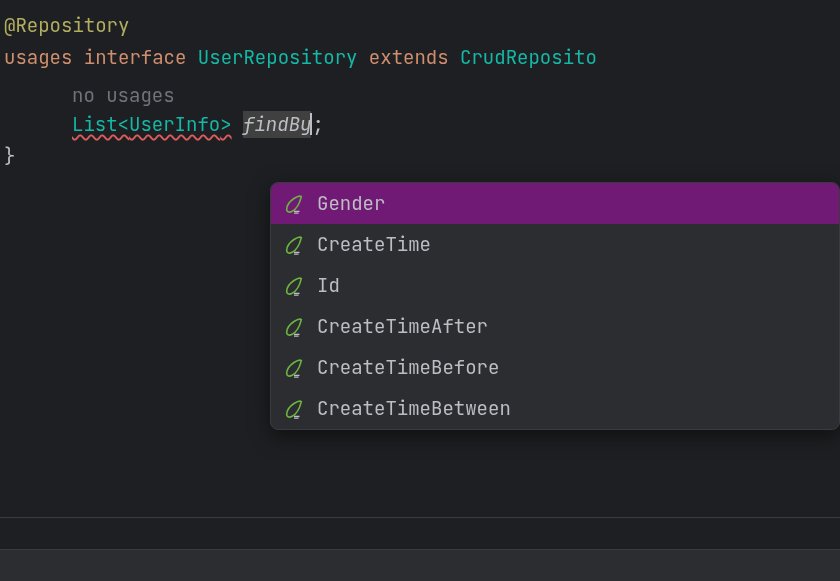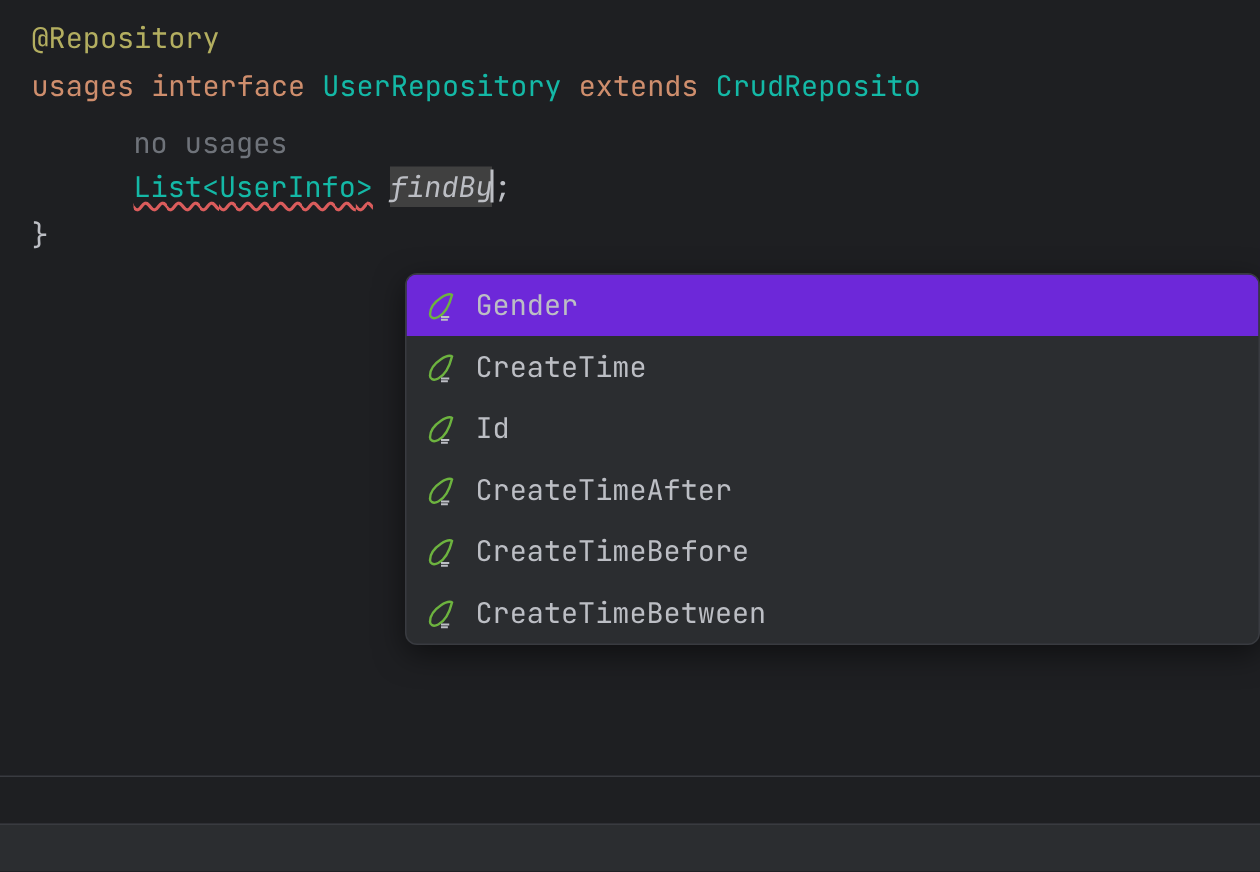--- a/index.html
+++ b/index.html
@@ -7,21 +7,21 @@
       background: #1e1f22;
       font-family: 'JetBrains Mono', 'Consolas', 'Monaco', monospace;
       font-size: 19px;
       color: #bcbec4;
       width: 840px;
       height: 581px;
       overflow: hidden;
       position: relative;
     }
     .editor {
-      padding: 10px 21px;
+      padding: 10px 4px;
       line-height: 1.7;
     }
     .code-line {
       white-space: pre;
     }
     .annotation { color: #b3ae60; }
     .keyword { color: #cf8e6d; }
     .type { color: #14b8a6; }
     .method-name {
       color: #bcbec4;
@@ -68,21 +68,21 @@
       overflow: hidden;
     }
     .completion-item {
       display: flex;
       align-items: center;
       padding: 8px 12px;
       gap: 12px;
       cursor: pointer;
     }
     .completion-item.selected {
-      background: #6d28d9;
+      background: #701a75;
       gap: 12px;
     }
     .completion-icon {
       width: 22px;
       height: 22px;
       flex-shrink: 0;
       position: relative;
     }
     .completion-label {
       color: #bcbec4;

